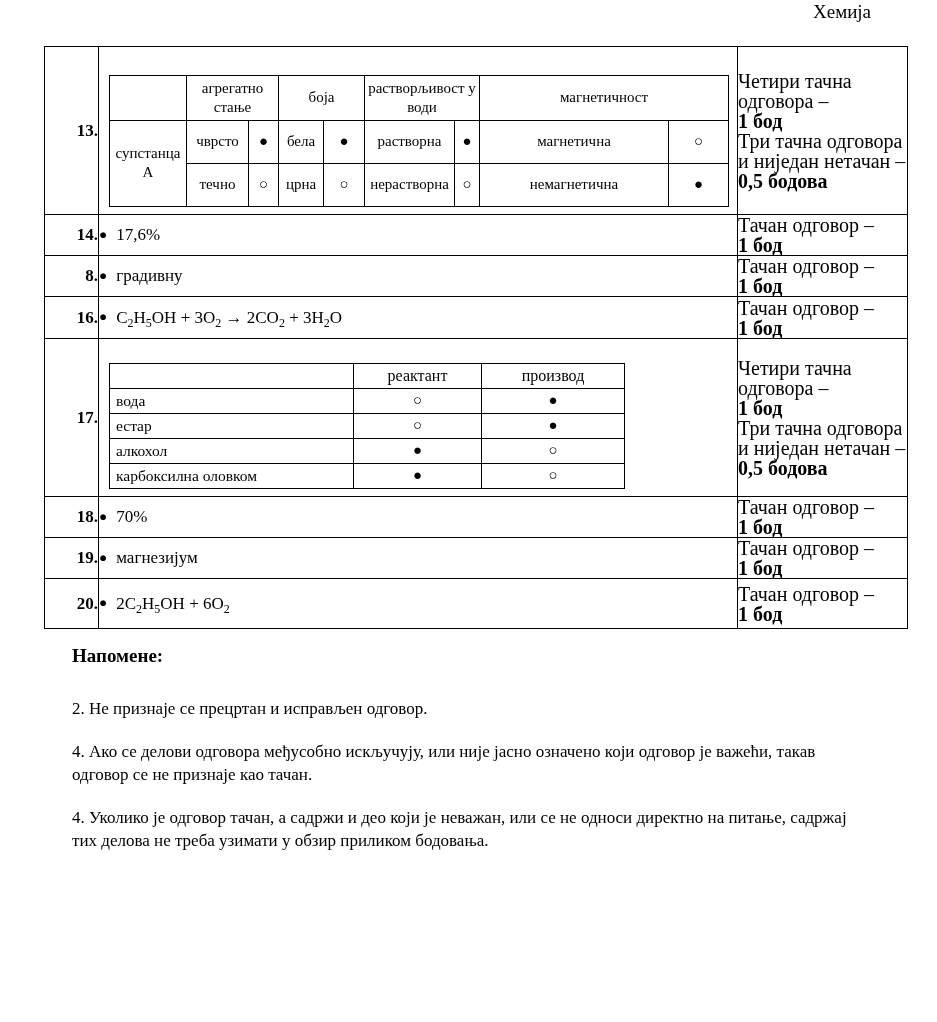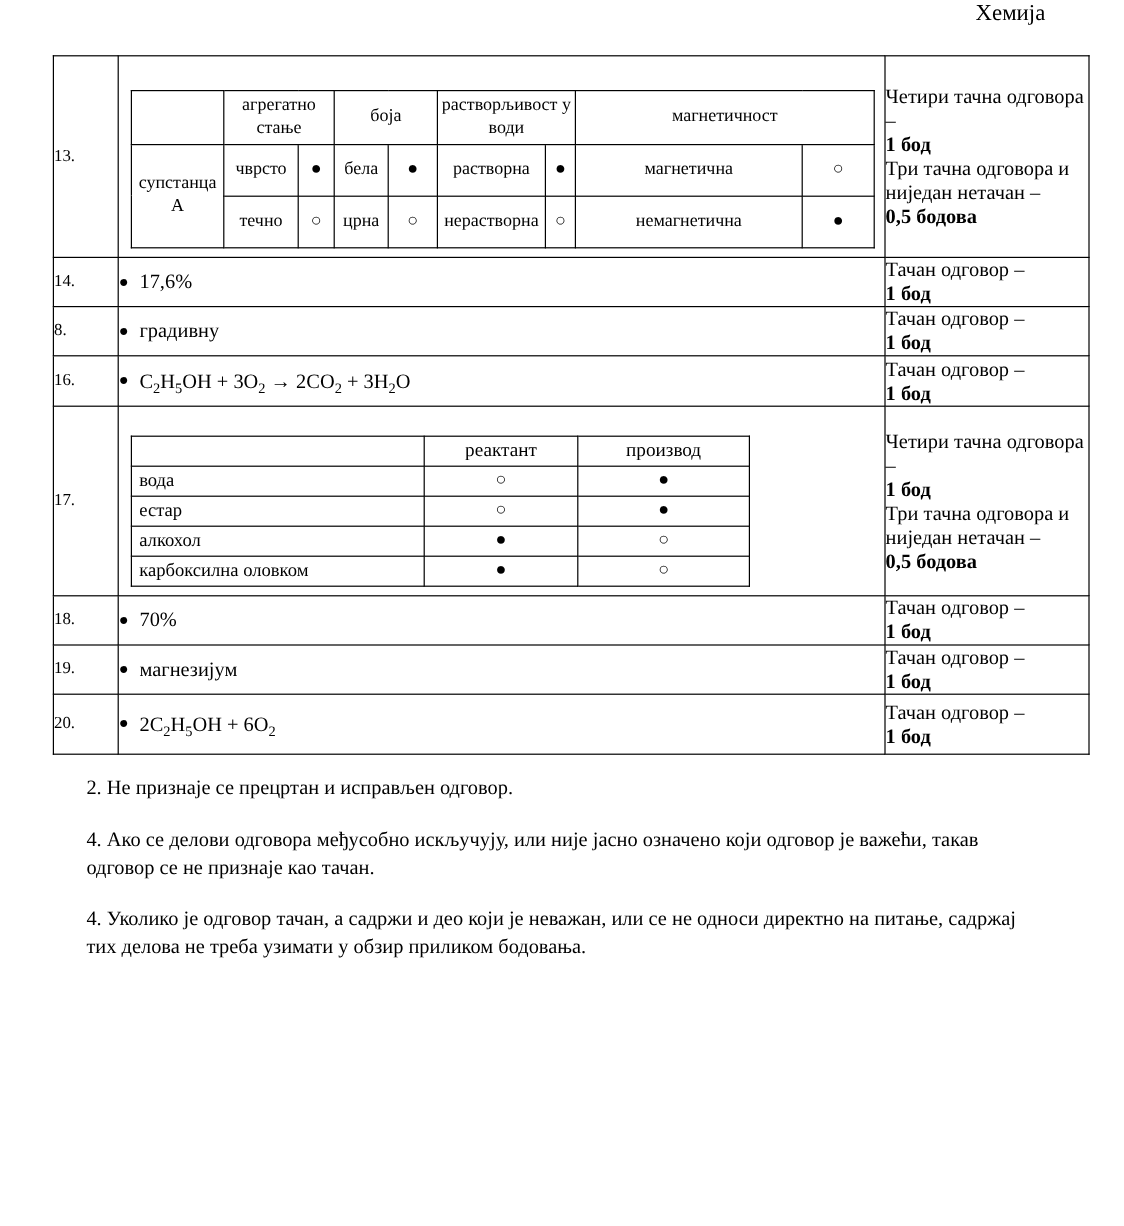--- a/index.html
+++ b/index.html
@@ -15,25 +15,25 @@
     position: absolute; top: 1px; left: 813px;
     font-size: 19px;
     text-align: right;
   }
   table.outer {
     position: absolute; left: 44px; top: 46px;
     width: 863px;
     border-collapse: collapse; table-layout: fixed;
   }
   table.outer > tbody > tr > td { border: 1.5px solid #000; vertical-align: middle; padding: 0; }
-  td.num { text-align: left; font-size: 14px; }
+  td.num { text-align: right; font-size: 17px; font-weight: bold; }
   td.ans { font-size: 17px; padding-left: 12px; }
   td.tbl { padding: 0; vertical-align: top; }
   td.score {
-    vertical-align: top; font-size: 17px; line-height: 20px;
+    vertical-align: top; font-size: 20px; line-height: 20px;
     padding: 2px 4px 0 7px;
   }
   .b { font-weight: bold; }
   .bullet { font-size: 0.8em; margin-right: 9px; vertical-align: 0.08em; }
   sub { font-size: 12px; line-height: 0; }
 
   .h168 { height: 168px; } .h41 { height: 41px; } .h42 { height: 42px; padding-left: 16px; }
   .h158 { height: 158px; } .h50 { height: 50px; }
 
   table.inner { border-collapse: collapse; table-layout: fixed; }
@@ -220,16 +220,17 @@
     <td class="score">
       <div>Тачан одговор –</div>
       <div class="b">1 бод</div>
     </td>
   </tr>
 
   </tbody>
 </table>
 
 <div class="notes">
+  <div class="notes-heading">Напомене:</div>
   <p>2. Не признаје се прецртан и исправљен одговор.</p>
   <p>4. Ако се делови одговора међусобно искључују, или није јасно означено који одговор је важећи, такав одговор се не признаје као тачан.</p>
   <p>4. Уколико је одговор тачан, а садржи и део који је неважан, или се не односи директно на питање, садржај тих делова не треба узимати у обзир приликом бодовања.</p>
 </div>
 
 </body></html>

